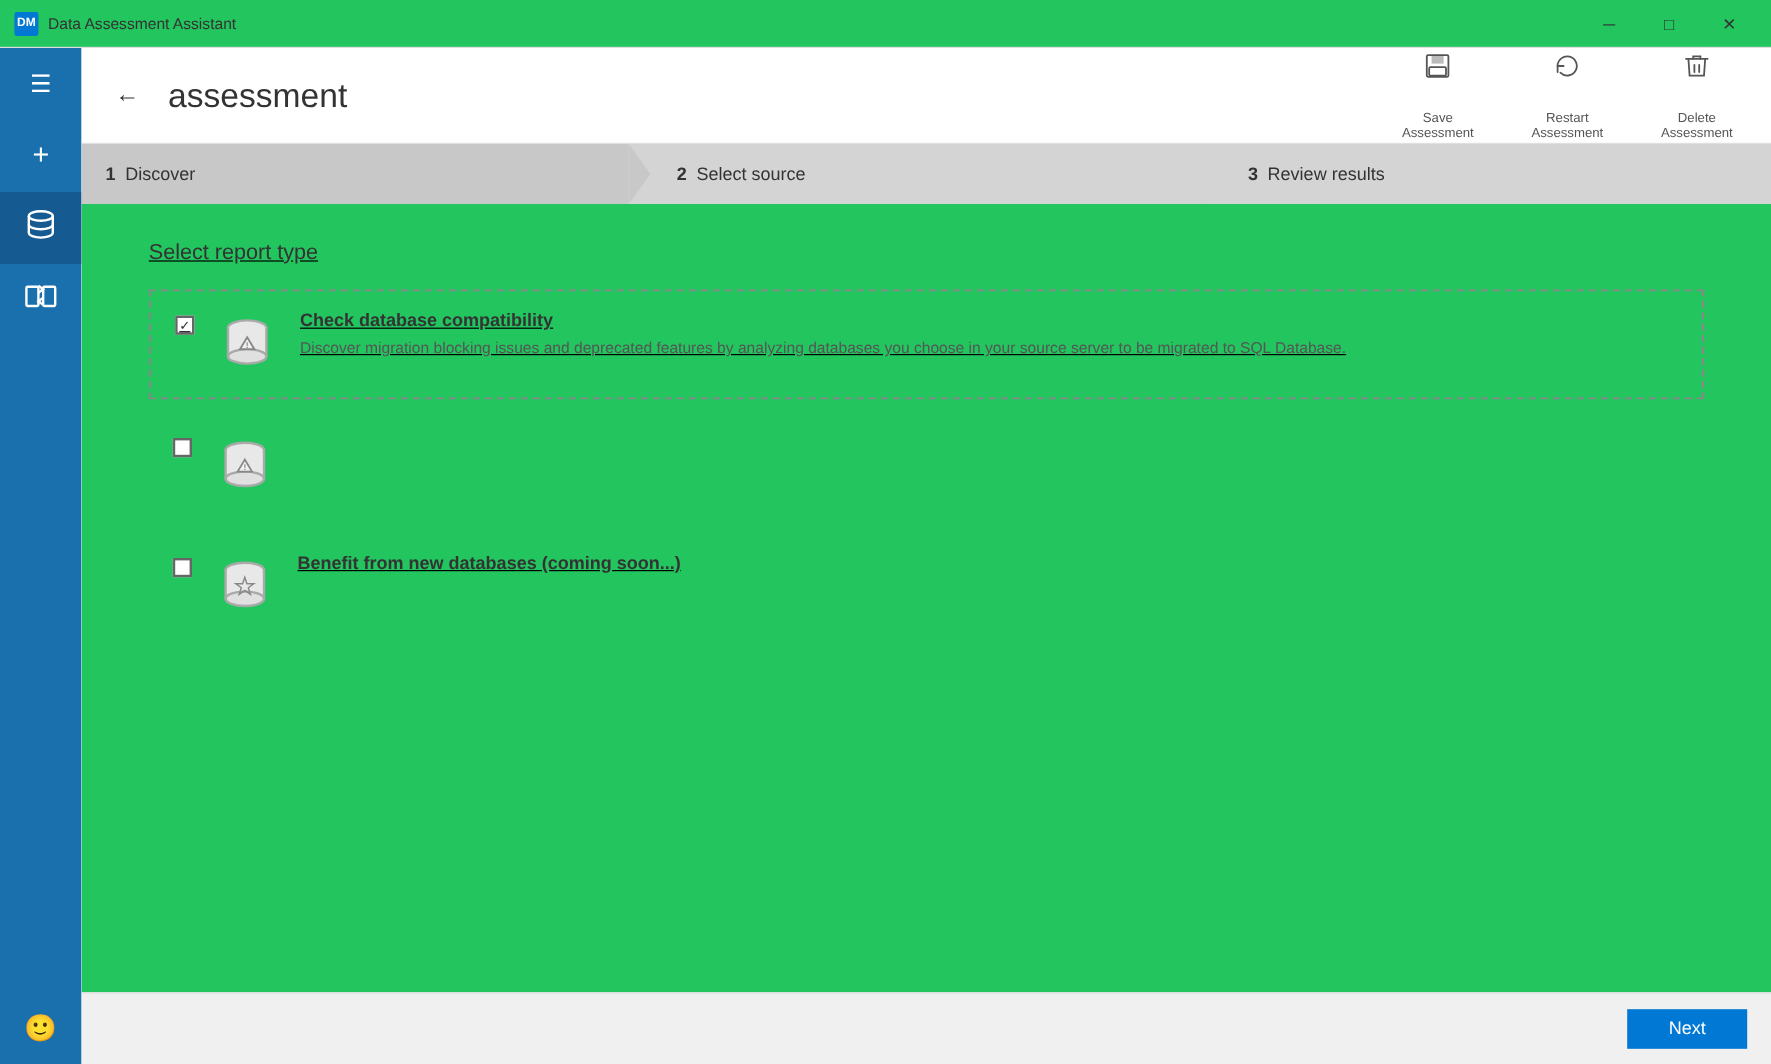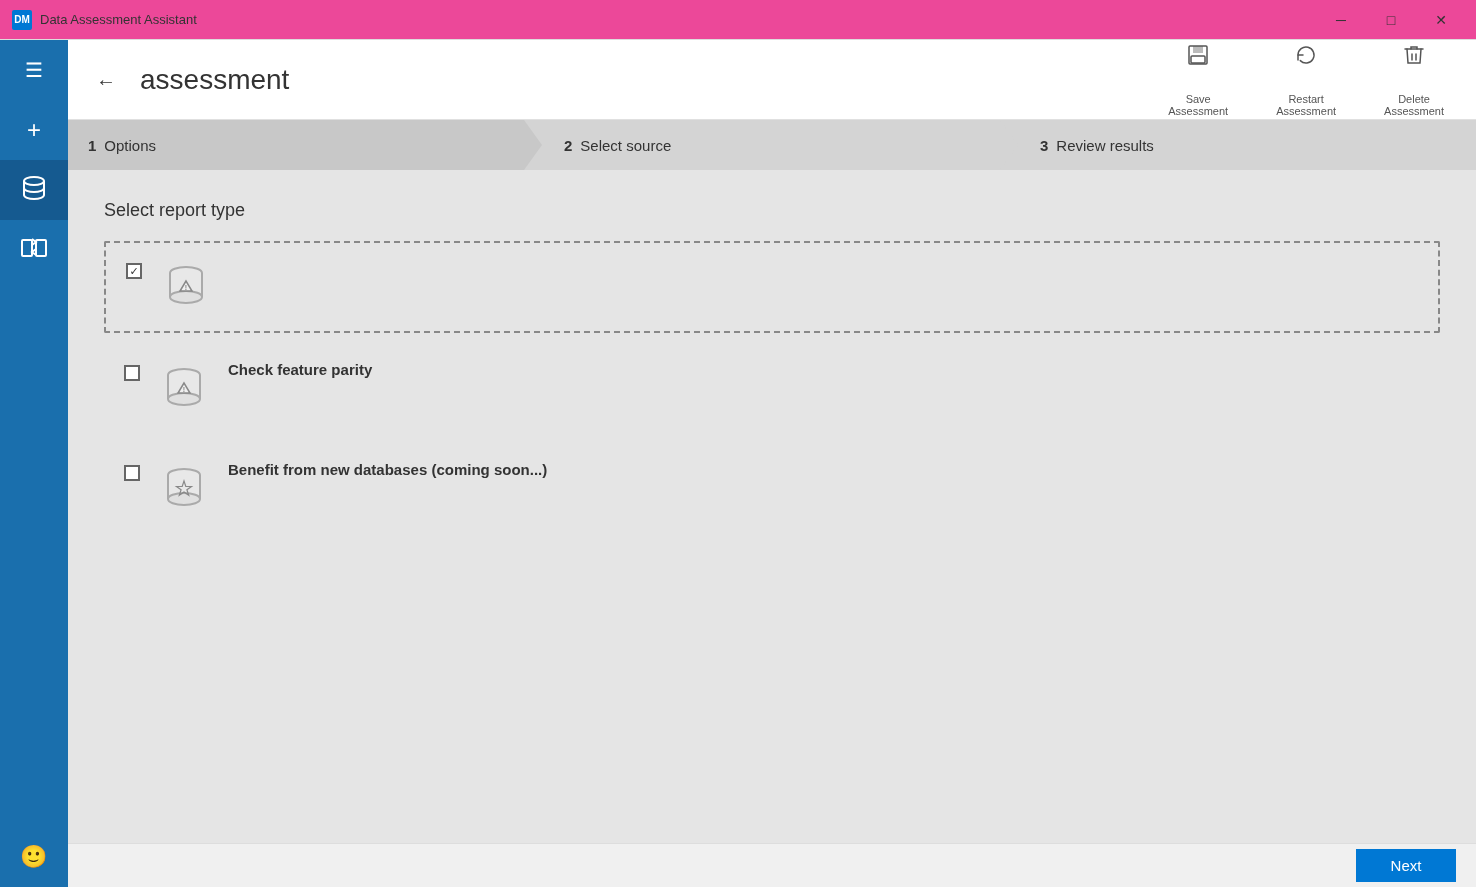--- a/index.html
+++ b/index.html
@@ -1,20 +1,20 @@
 <!DOCTYPE html>
 <html><head>
   <meta charset="utf-8">
   <style>
     * { box-sizing: border-box; margin: 0; padding: 0; }
     body { font-family: 'Segoe UI', sans-serif; background: #f0f0f0; width: 1476px; height: 887px; overflow: hidden; display: flex; flex-direction: column; }
 
     
     .title-bar {
-      background: #ec4899;
+      background: #22c55e;
       border-bottom: 1px solid #ddd;
       height: 40px;
       display: flex;
       align-items: center;
       justify-content: space-between;
       padding: 4px 12px;
       flex-shrink: 0;
     }
     .title-bar-left {
       display: flex;
@@ -184,24 +184,25 @@
       color: #555;
       white-space: nowrap;
     }
     .step-num {
       font-weight: bold;
       margin-right: 8px;
     }
 
     
     .page-content {
-      padding: 30px 36px;
+      padding: 30px 56px;
       flex: 1;
       overflow-y: auto;
-      background: #e5e5e5;
+      background: #22c55e;
+      text-decoration: underline;
     }
     .section-title {
       font-size: 18px;
       font-weight: 400;
       color: #333;
       margin-bottom: 20px;
     }
 
     
     .report-option {
@@ -259,21 +260,21 @@
       margin-bottom: 4px;
     }
     .option-desc {
       font-size: 13px;
       color: #555;
       line-height: 1.5;
     }
 
     
     .bottom-bar {
-      height: 44px;
+      height: 60px;
       background: #f0f0f0;
       border-top: 1px solid #ddd;
       display: flex;
       align-items: center;
       justify-content: flex-end;
       padding: 0 20px;
       flex-shrink: 0;
     }
     .next-btn {
       background: #0078d4;
@@ -416,21 +417,21 @@
             </svg>
           </span>
           <span class="toolbar-action-label">Delete<br>Assessment</span>
         </button>
       </div>
     </div>
 
     <div class="steps-container">
       <div class="step-item step-item-active">
         <span class="step-num">1</span>
-        <span>Options</span>
+        <span>Discover</span>
       </div>
       <div class="step-item" style="padding-left:40px;">
         <span class="step-num">2</span>
         <span>Select source</span>
       </div>
       <div class="step-item" style="padding-left:40px;">
         <span class="step-num">3</span>
         <span>Review results</span>
       </div>
     </div>
@@ -447,40 +448,43 @@
 
             <ellipse cx="26" cy="12" rx="16" ry="6" stroke="#aaa" stroke-width="2" fill="#e8e8e8"></ellipse>
             <rect x="10" y="12" width="32" height="24" fill="#e8e8e8" stroke="none"></rect>
             <ellipse cx="26" cy="36" rx="16" ry="6" stroke="#aaa" stroke-width="2" fill="#e0e0e0"></ellipse>
             <line x1="10" y1="12" x2="10" y2="36" stroke="#aaa" stroke-width="2"></line>
             <line x1="42" y1="12" x2="42" y2="36" stroke="#aaa" stroke-width="2"></line>
 
             <polygon points="26,20 20,30 32,30" stroke="#888" stroke-width="1.5" fill="#f0f0f0"></polygon>
             <text x="26" y="29" text-anchor="middle" font-size="7" fill="#888" font-weight="bold">!</text>
           </svg>
+        </div>
+        <div class="option-text">
+          <div class="option-title">Check database compatibility</div>
+          <div class="option-desc">Discover migration blocking issues and deprecated features by analyzing databases you choose in your source server to be migrated to SQL Database.</div>
         </div>
       </div>
 
       <div class="report-option report-option-unchecked">
         <div class="checkbox-container">
           <div class="checkbox"></div>
         </div>
         <div class="option-icon">
           <svg width="52" height="52" viewBox="0 0 52 52" fill="none">
             <ellipse cx="26" cy="12" rx="16" ry="6" stroke="#aaa" stroke-width="2" fill="#e8e8e8"></ellipse>
             <rect x="10" y="12" width="32" height="24" fill="#e8e8e8" stroke="none"></rect>
             <ellipse cx="26" cy="36" rx="16" ry="6" stroke="#aaa" stroke-width="2" fill="#e0e0e0"></ellipse>
             <line x1="10" y1="12" x2="10" y2="36" stroke="#aaa" stroke-width="2"></line>
             <line x1="42" y1="12" x2="42" y2="36" stroke="#aaa" stroke-width="2"></line>
             <polygon points="26,20 20,30 32,30" stroke="#888" stroke-width="1.5" fill="#f0f0f0"></polygon>
             <text x="26" y="29" text-anchor="middle" font-size="7" fill="#888" font-weight="bold">!</text>
           </svg>
         </div>
         <div class="option-text">
-          <div class="option-title">Check feature parity</div>
         </div>
       </div>
 
       <div class="report-option report-option-unchecked">
         <div class="checkbox-container">
           <div class="checkbox"></div>
         </div>
         <div class="option-icon">
           <svg width="52" height="52" viewBox="0 0 52 52" fill="none">
             <ellipse cx="26" cy="12" rx="16" ry="6" stroke="#aaa" stroke-width="2" fill="#e8e8e8"></ellipse>

